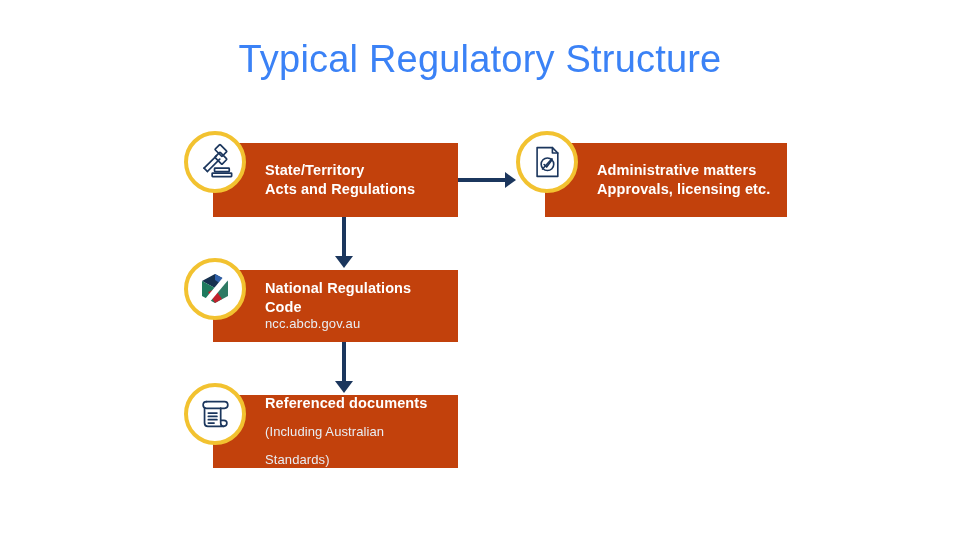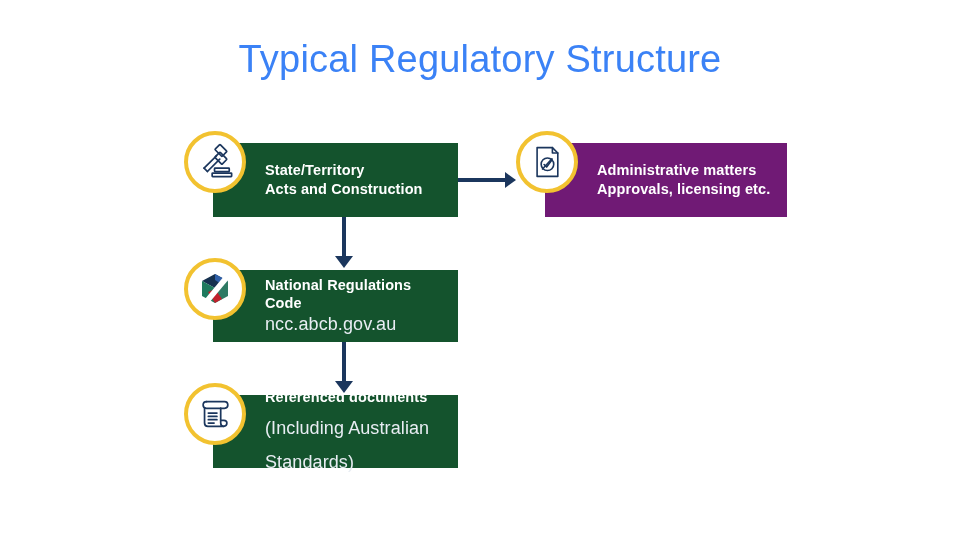--- a/index.html
+++ b/index.html
@@ -34,34 +34,34 @@
   
   .node-box {
     position: absolute;
     box-sizing: border-box;
     display: flex;
     flex-direction: column;
     justify-content: center;
     padding-left: 52px;
     padding-right: 10px;
   }
-  .node-box.navy { background: #14532d; }
-  .node-box.steel { background: #701a75; }
+  .node-box.navy { background: #c2410c; }
+  .node-box.steel { background: #c2410c; }
 
   .line-main {
     font-family: "Liberation Sans", sans-serif;
     font-size: 14.5px;
     font-weight: bold;
     color: #ffffff;
     line-height: 1.28;
     letter-spacing: 0.1px;
   }
   .line-sub {
     font-family: "Liberation Sans", sans-serif;
-    font-size: 18px;
+    font-size: 13px;
     font-weight: normal;
     color: #e8edf3;
     line-height: 1.28;
     letter-spacing: 0.1px;
   }
   .line-main.tight, .line-sub.tight { line-height: 1.22; }
 
   
   .icon-badge {
     position: absolute;
@@ -112,21 +112,21 @@
   <div class="arrow-head-right" style="left:505px; top:172px;"></div>
 
   <div class="conn" style="left:342px; top:217px; width:4px; height:42px;"></div>
   <div class="arrow-head-down" style="left:335px; top:256px;"></div>
 
   <div class="conn" style="left:342px; top:342px; width:4px; height:42px;"></div>
   <div class="arrow-head-down" style="left:335px; top:381px;"></div>
 
   <div class="node-box navy" style="left:213px; top:143px; width:245px; height:74px;">
     <div class="line-main">State/Territory</div>
-    <div class="line-main">Acts and Construction</div>
+    <div class="line-main">Acts and Regulations</div>
   </div>
   <div class="icon-badge" style="left:184px; top:131px; width:62px; height:62px;">
     <span>
       <svg width="38" height="38" viewBox="0 0 40 40">
         <g fill="none" stroke="#1b365d" stroke-width="1.8" stroke-linejoin="round" stroke-linecap="round">
           <rect x="21.0" y="4.0" width="10.5" height="7.6" rx="0.8" transform="rotate(45 26.2 7.8)"></rect>
           <rect x="21.0" y="12.2" width="10.5" height="7.6" rx="0.8" transform="rotate(45 26.2 16.0)"></rect>
           <line x1="21.5" y1="13.5" x2="8.5" y2="26.5"></line>
           <line x1="25.0" y1="17.0" x2="12.0" y2="30.0"></line>
           <line x1="8.5" y1="26.5" x2="12.0" y2="30.0"></line>

